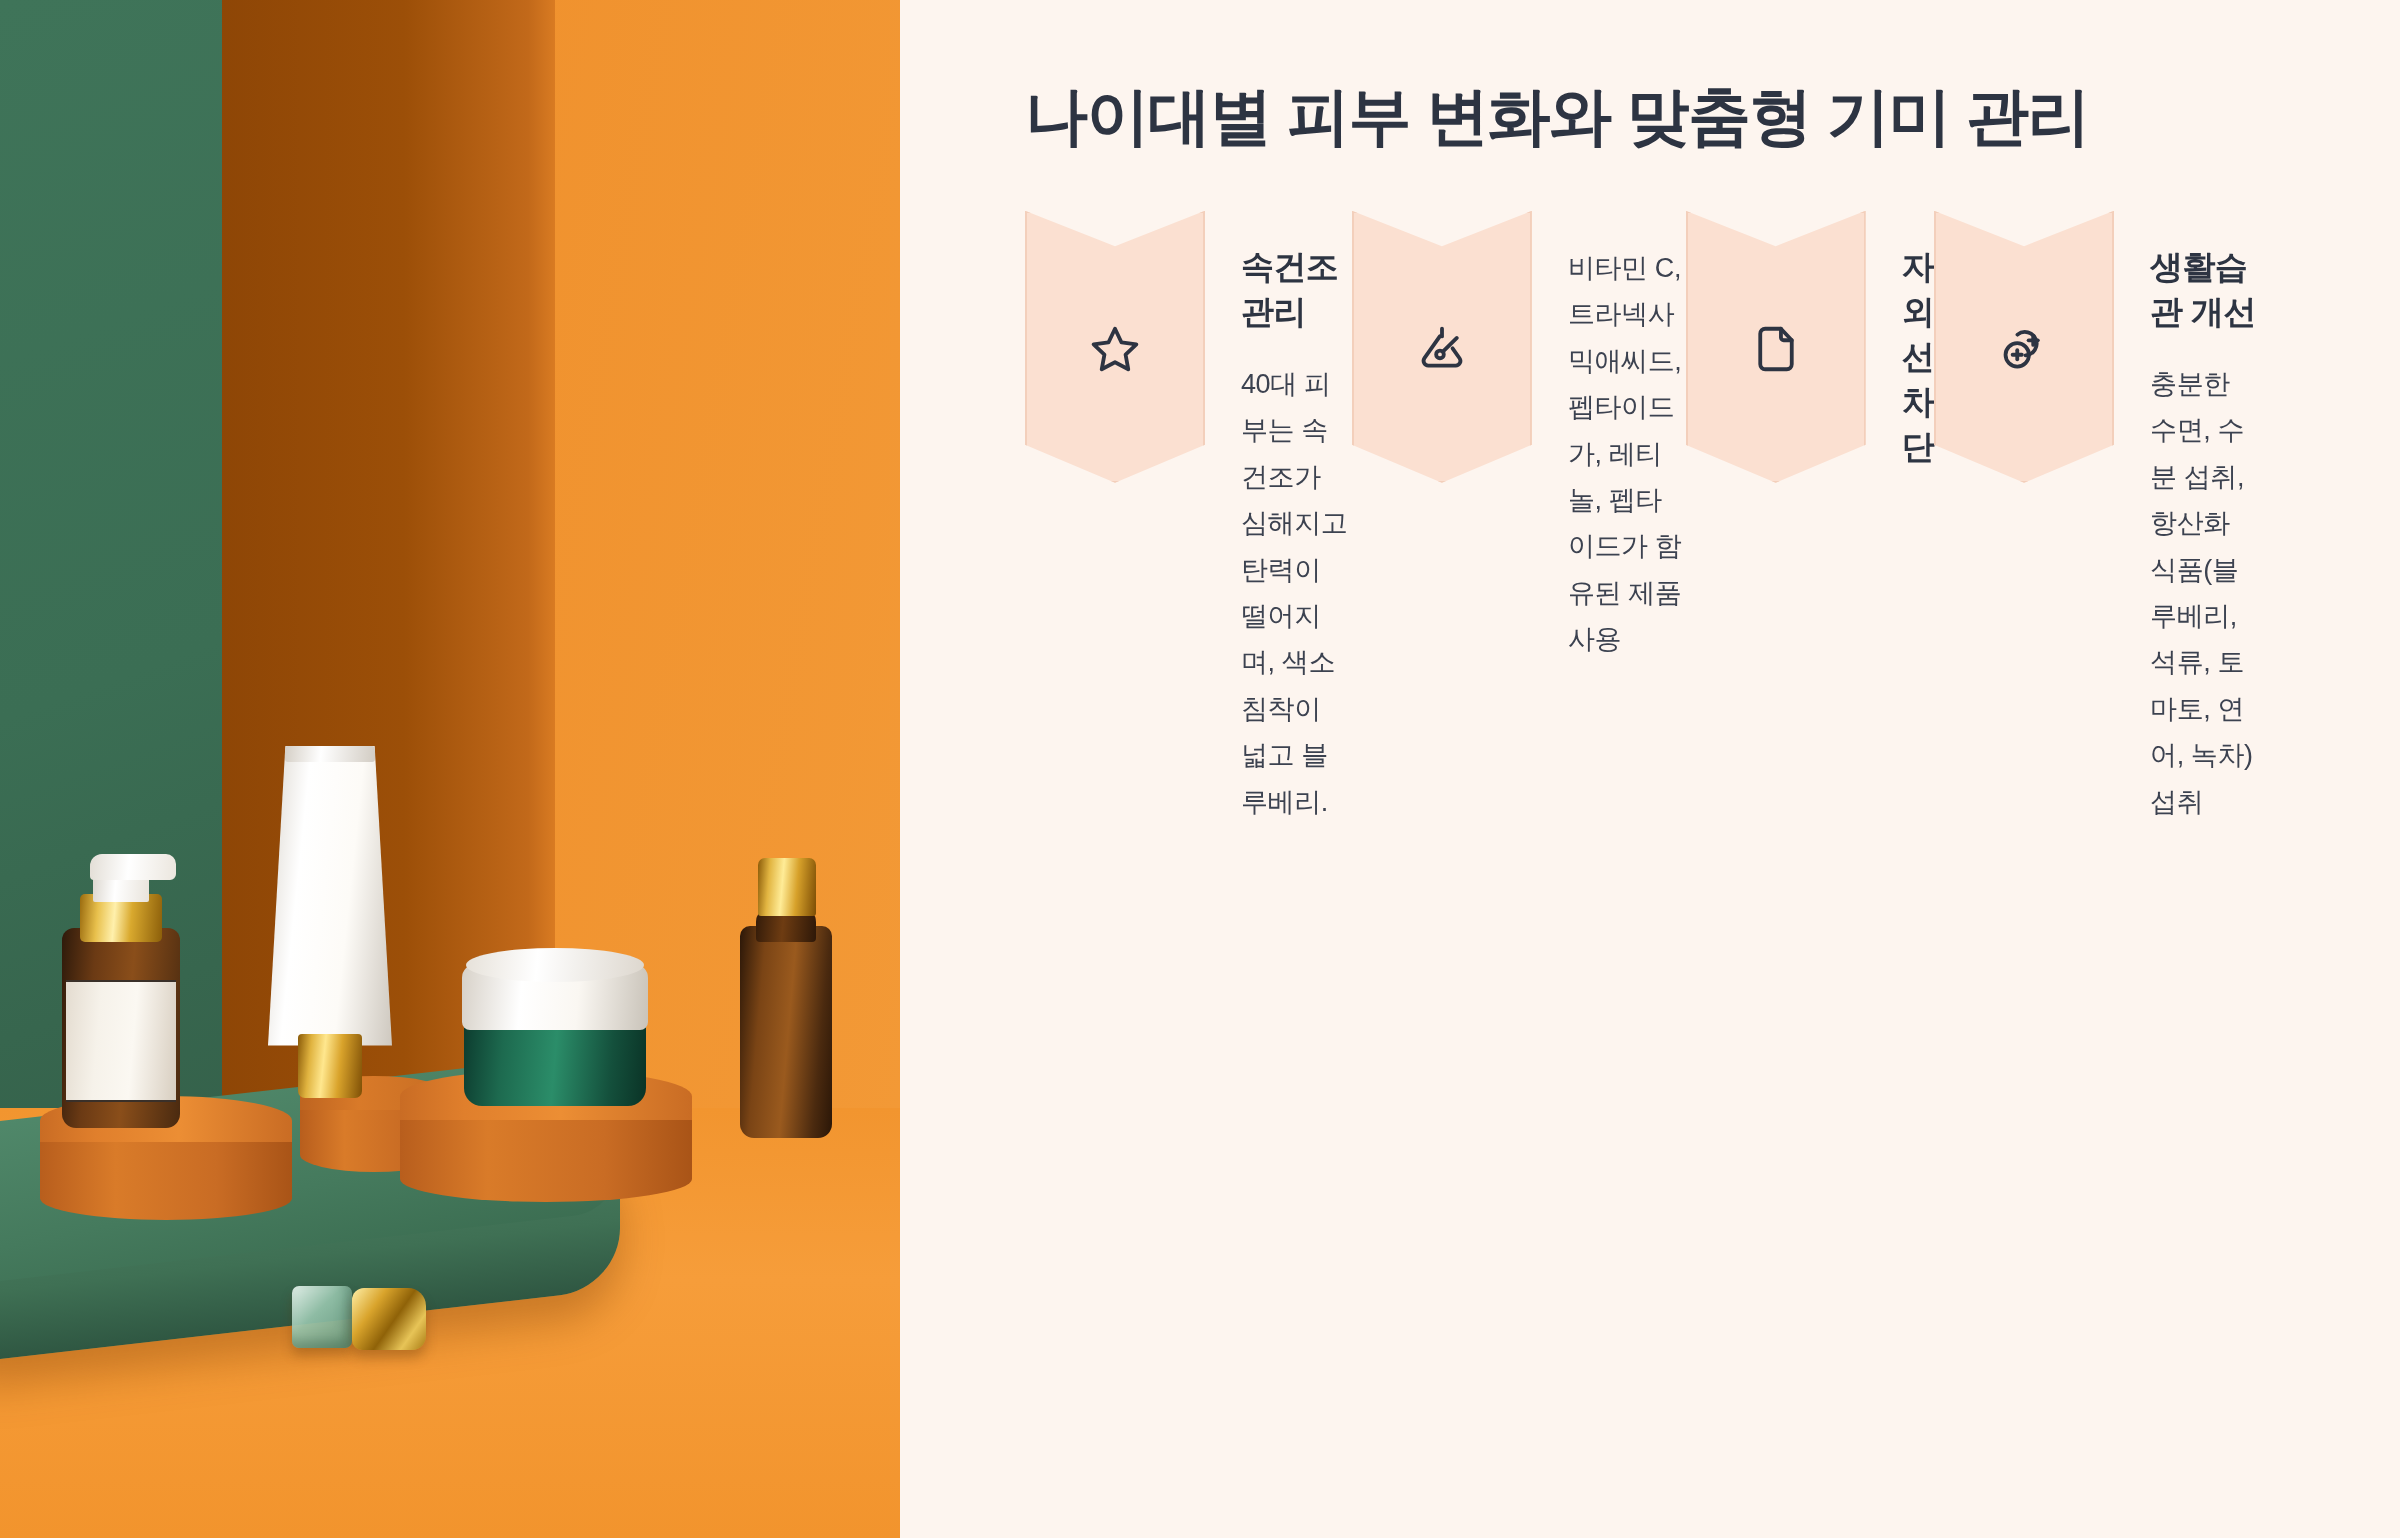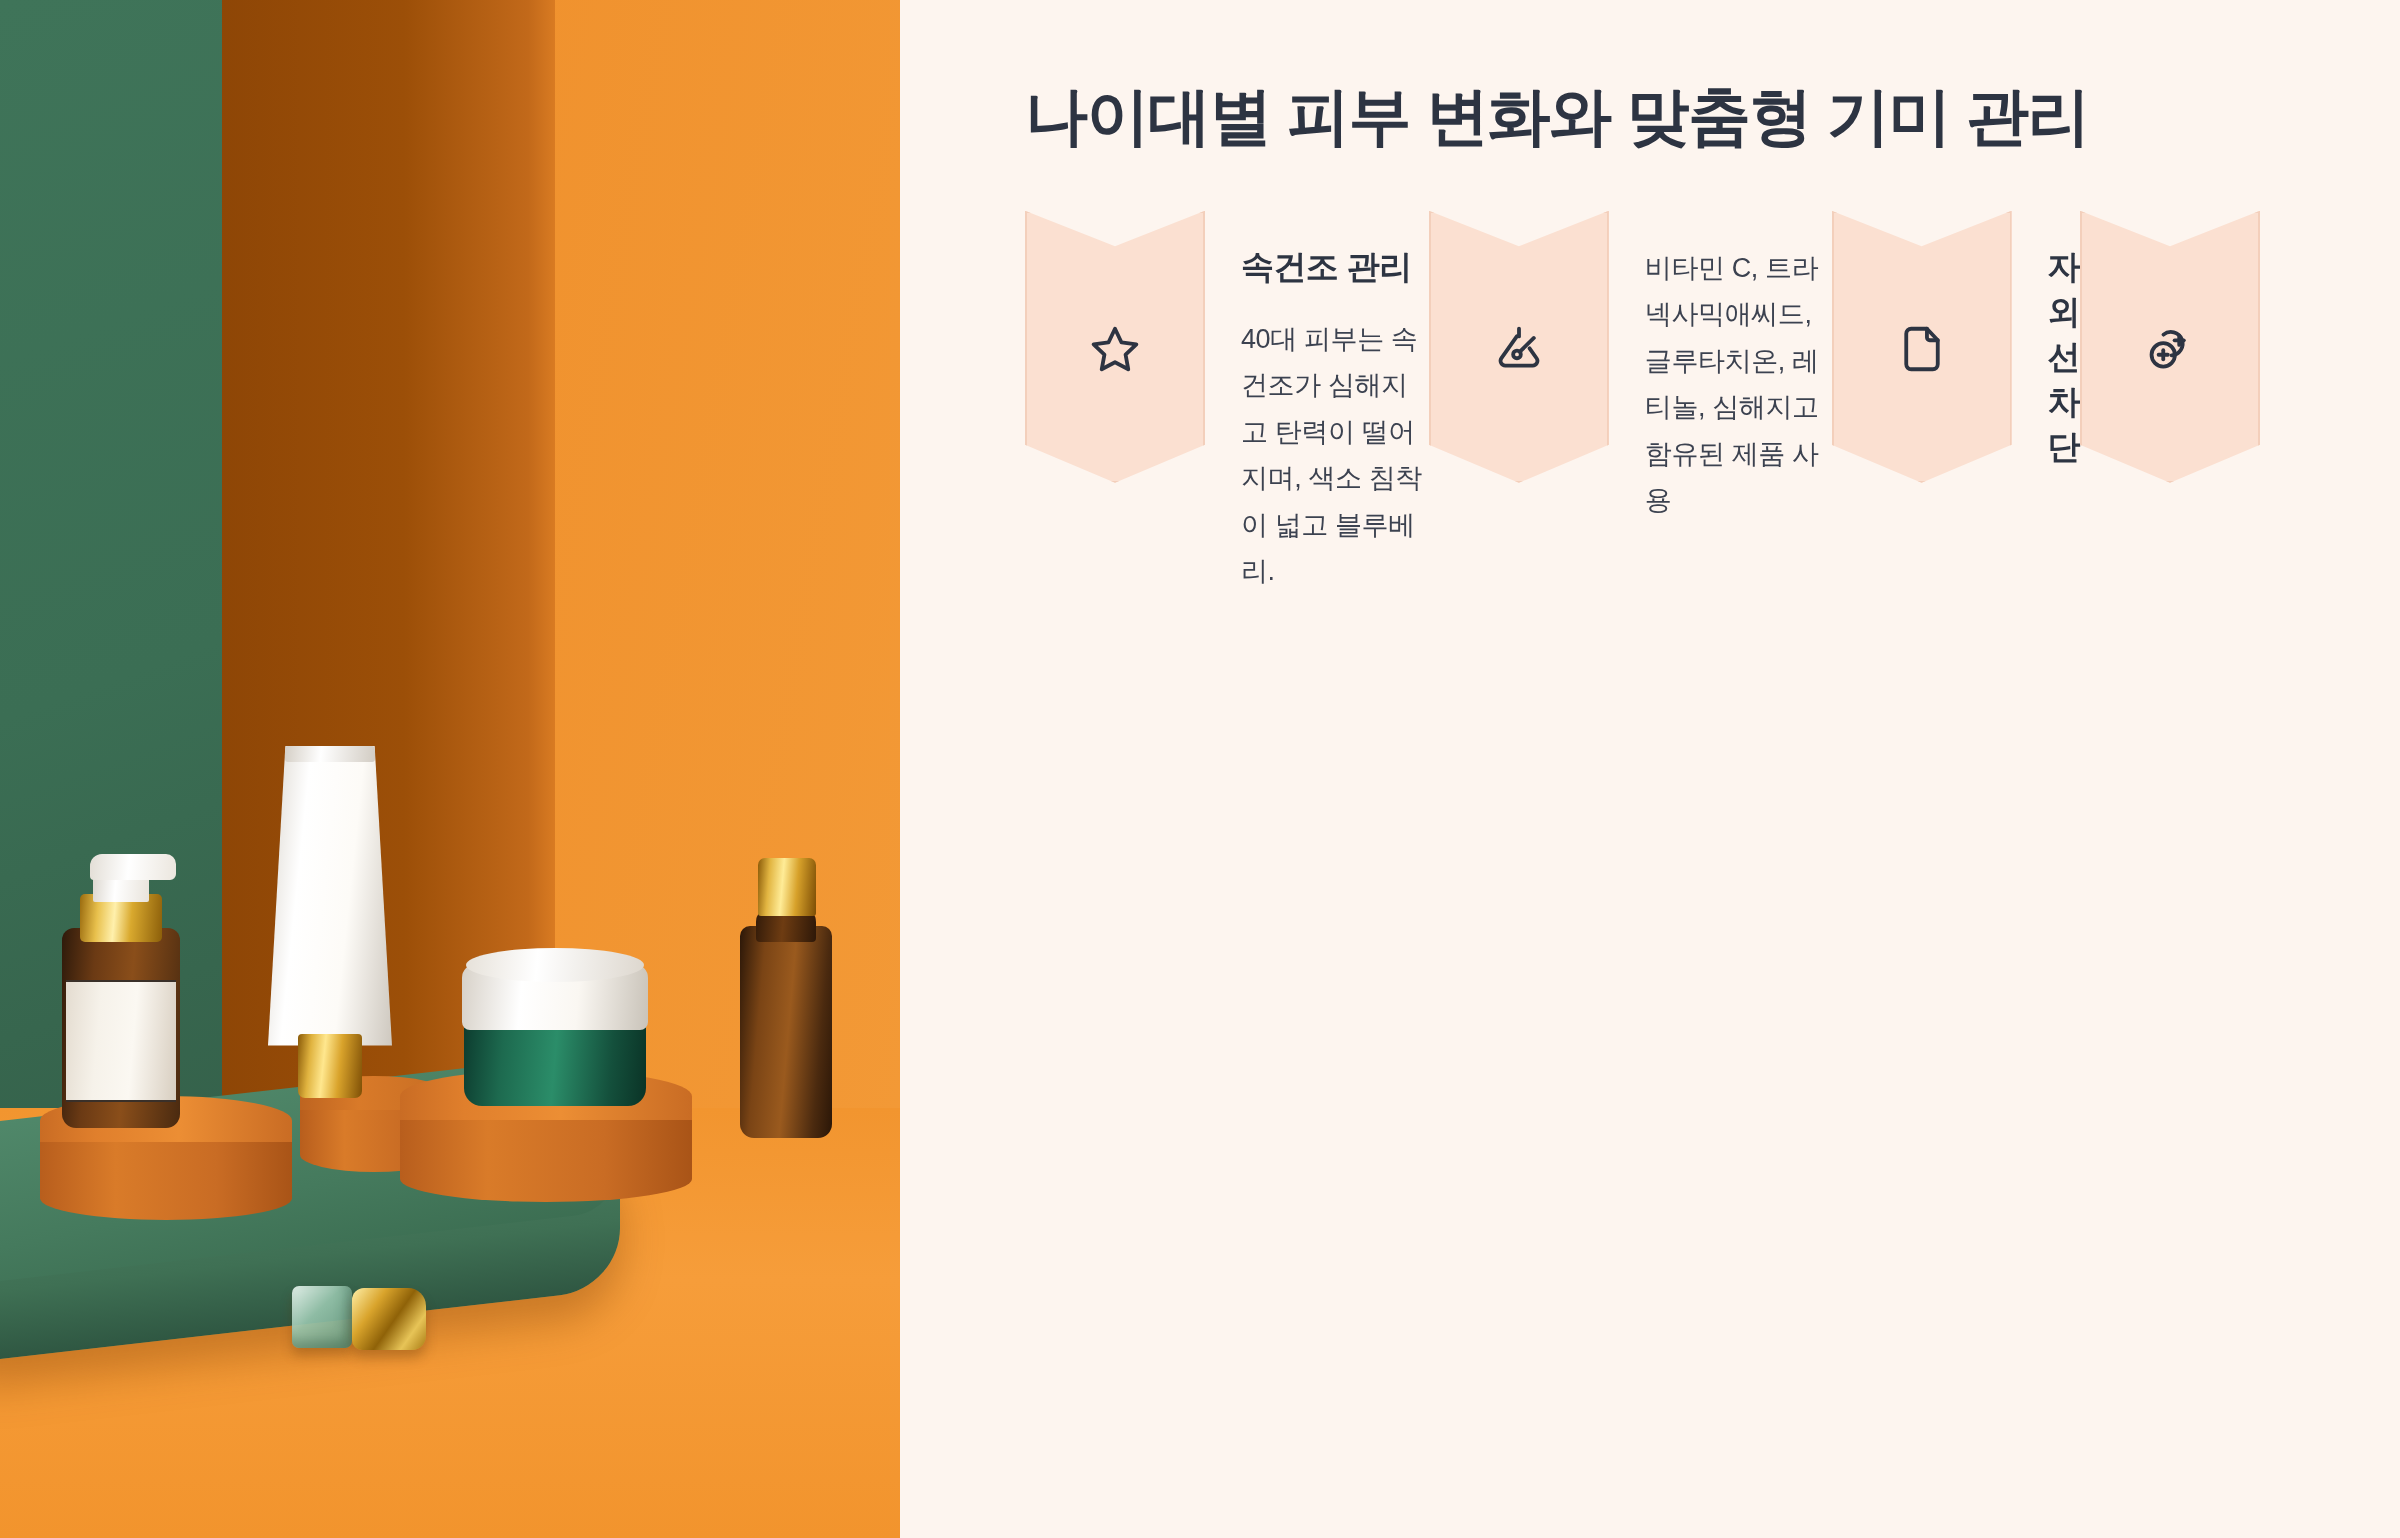--- a/index.html
+++ b/index.html
@@ -345,21 +345,21 @@
           <span class="icon-holder">
             <svg viewBox="0 0 24 24" fill="none" stroke="#2D3442" stroke-width="1.7" stroke-linecap="round" stroke-linejoin="round">
               <path d="M11.1 6.3 4.2 16.1a2.1 2.1 0 0 0 1.8 3.3h12a2.1 2.1 0 0 0 1.8-3.3l-3.1-4.4"></path>
               <line x1="12" y1="3" x2="12" y2="6.4"></line>
               <circle cx="11.1" cy="14.4" r="1.7"></circle>
               <line x1="12.4" y1="13.2" x2="18.6" y2="7.1"></line>
             </svg>
           </span>
         </div>
         <div class="item-text">
-          <div class="item-desc">비타민 C, 트라넥사믹애씨드, 글루타치온, 레티놀, 심해지고 함유된 제품 사용</div>
+          <div class="item-desc">비타민 C, 트라넥사믹애씨드, 펩타이드가, 레티놀, 펩타이드가 함유된 제품 사용</div>
         </div>
       </div>
 
       <div class="item">
         <div class="banner">
           <span class="icon-holder">
             <svg viewBox="0 0 24 24" fill="none" stroke="#2D3442" stroke-width="1.7" stroke-linecap="round" stroke-linejoin="round">
               <path d="M14.2 3H7.2A2.2 2.2 0 0 0 5 5.2v13.6A2.2 2.2 0 0 0 7.2 21h9.6a2.2 2.2 0 0 0 2.2-2.2V8.1z"></path>
               <path d="M14.2 3v3.9a1.2 1.2 0 0 0 1.2 1.2H19"></path>
             </svg>
@@ -376,17 +376,21 @@
             <svg viewBox="0 0 24 24" fill="none" stroke="#2D3442" stroke-width="1.7" stroke-linecap="round" stroke-linejoin="round">
               <path d="M9.1 5.6a5.2 5.2 0 1 1 3.6 9.2"></path>
               <line x1="16.1" y1="6.1" x2="16.1" y2="10.2"></line>
               <line x1="14.05" y1="8.15" x2="18.15" y2="8.15"></line>
               <circle cx="9" cy="14.6" r="5.2"></circle>
               <line x1="9" y1="12.5" x2="9" y2="16.6"></line>
               <line x1="6.95" y1="14.55" x2="11.05" y2="14.55"></line>
             </svg>
           </span>
         </div>
+        <div class="item-text">
+          <div class="item-title">생활습관 개선</div>
+          <div class="item-desc">충분한 수면, 수분 섭취, 항산화 식품(블루베리, 석류, 토마토, 연어, 녹차) 섭취</div>
+        </div>
       </div>
 
     </div>
   </div>
 </div>
 
 </body></html>

